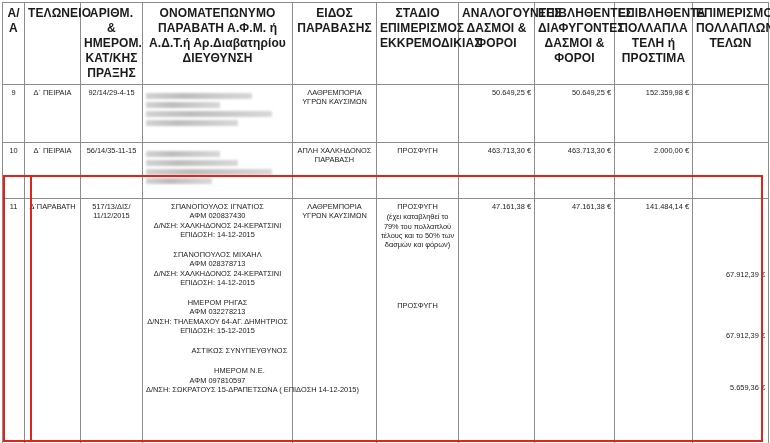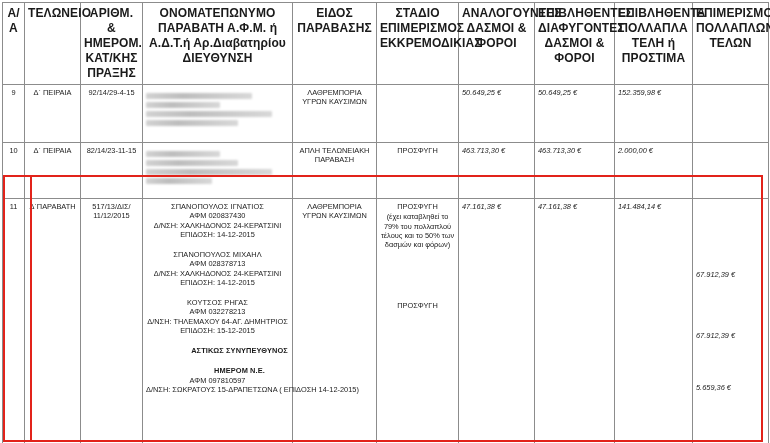--- a/index.html
+++ b/index.html
@@ -49,21 +49,21 @@
   .c-num    { width: 62px;  }
   .c-name   { width: 150px; }
   .c-type   { width: 84px;  }
   .c-stage  { width: 82px;  }
   .c-duties { width: 76px;  text-align: right; }
   .c-imposed{ width: 80px;  text-align: right; }
   .c-multi  { width: 78px;  text-align: right; }
   .c-extra  { width: 76px;  text-align: right; }
 
   tbody td { font-size: 7.4px; text-align: center; }
-  td.num-cell { text-align: left; white-space: nowrap; font-style: italic; }
+  td.num-cell { text-align: right; white-space: nowrap; }
   td.ctr { text-align: center; }
 
   .row-a { height: 58px; }
   .row-b { height: 56px; margin-left: 21px; }
   .row-c { height: 255px; }
 
   .blur-block { padding-top: 2px; }
   .blur-line {
     height: 6px;
     margin: 3px 0;
@@ -73,21 +73,21 @@
   }
   .bl-w1 { width: 74%; }
   .bl-w2 { width: 52%; }
   .bl-w3 { width: 88%; }
   .bl-w4 { width: 64%; }
   .bl-w5 { width: 46%; }
 
   .person { margin-bottom: 11px; }
   .person div { white-space: nowrap; }
   .person .nm { letter-spacing: 0.1px; }
-  .bold { font-weight: bold; margin-left: 44px; }
+  .bold { font-weight: normal; margin-left: 44px; }
 
   .stage-note { margin-top: 1px; }
   .gap-mid { height: 52px; }
 
   .amt-spacer-1 { height: 68px; }
   .amt-spacer-2 { height: 52px; }
 
   .hl-box {
     position: absolute;
     left: 3px;
@@ -159,30 +159,30 @@
         <td></td>
         <td class="num-cell">50.649,25 €</td>
         <td class="num-cell">50.649,25 €</td>
         <td class="num-cell">152.359,98 €</td>
         <td class="num-cell"></td>
       </tr>
 
       <tr class="row-b">
         <td class="ctr">10</td>
         <td class="ctr">Δ΄ ΠΕΙΡΑΙΑ</td>
-        <td>82/14/23-11-15</td>
+        <td>56/14/35-11-15</td>
         <td>
           <div class="blur-block">
             <div class="blur-line bl-w2"></div>
             <div class="blur-line bl-w4"></div>
             <div class="blur-line bl-w3"></div>
             <div class="blur-line bl-w5"></div>
           </div>
         </td>
-        <td>ΑΠΛΗ ΤΕΛΩΝΕΙΑΚΗ ΠΑΡΑΒΑΣΗ</td>
+        <td>ΑΠΛΗ ΧΑΛΚΗΔΟΝΟΣ ΠΑΡΑΒΑΣΗ</td>
         <td>ΠΡΟΣΦΥΓΗ</td>
         <td class="num-cell">463.713,30 €</td>
         <td class="num-cell">463.713,30 €</td>
         <td class="num-cell">2.000,00 €</td>
         <td class="num-cell"></td>
       </tr>
 
       <tr class="row-c">
         <td class="ctr">11</td>
         <td class="ctr">Δ΄ΠΑΡΑΒΑΤΗ</td>
@@ -194,21 +194,21 @@
             <div>Δ/ΝΣΗ: ΧΑΛΚΗΔΟΝΟΣ 24-ΚΕΡΑΤΣΙΝΙ</div>
             <div>ΕΠΙΔΟΣΗ: 14-12-2015</div>
           </div>
           <div class="person">
             <div class="nm">ΣΠΑΝΟΠΟΥΛΟΣ ΜΙΧΑΗΛ</div>
             <div>ΑΦΜ 028378713</div>
             <div>Δ/ΝΣΗ: ΧΑΛΚΗΔΟΝΟΣ 24-ΚΕΡΑΤΣΙΝΙ</div>
             <div>ΕΠΙΔΟΣΗ: 14-12-2015</div>
           </div>
           <div class="person">
-            <div class="nm">ΚΟΥΤΣΟΣ ΡΗΓΑΣ</div>
+            <div class="nm">ΗΜΕΡΟΜ ΡΗΓΑΣ</div>
             <div>ΑΦΜ 032278213</div>
             <div>Δ/ΝΣΗ: ΤΗΛΕΜΑΧΟΥ 64-ΑΓ. ΔΗΜΗΤΡΙΟΣ</div>
             <div>ΕΠΙΔΟΣΗ: 15-12-2015</div>
           </div>
           <div class="person">
             <div class="nm bold">ΑΣΤΙΚΩΣ ΣΥΝΥΠΕΥΘΥΝΟΣ</div>
           </div>
           <div class="person">
             <div class="nm bold">ΗΜΕΡΟΜ Ν.Ε.</div>
             <div>ΑΦΜ 097810597</div>

